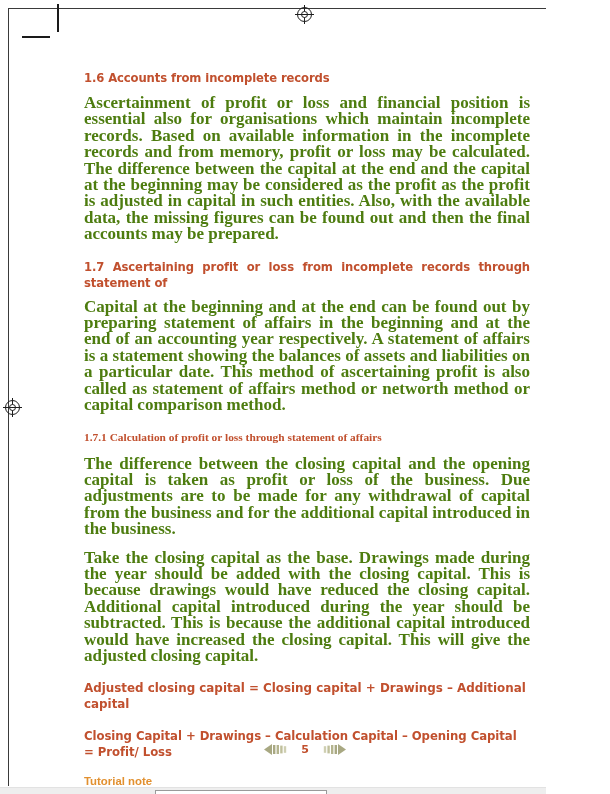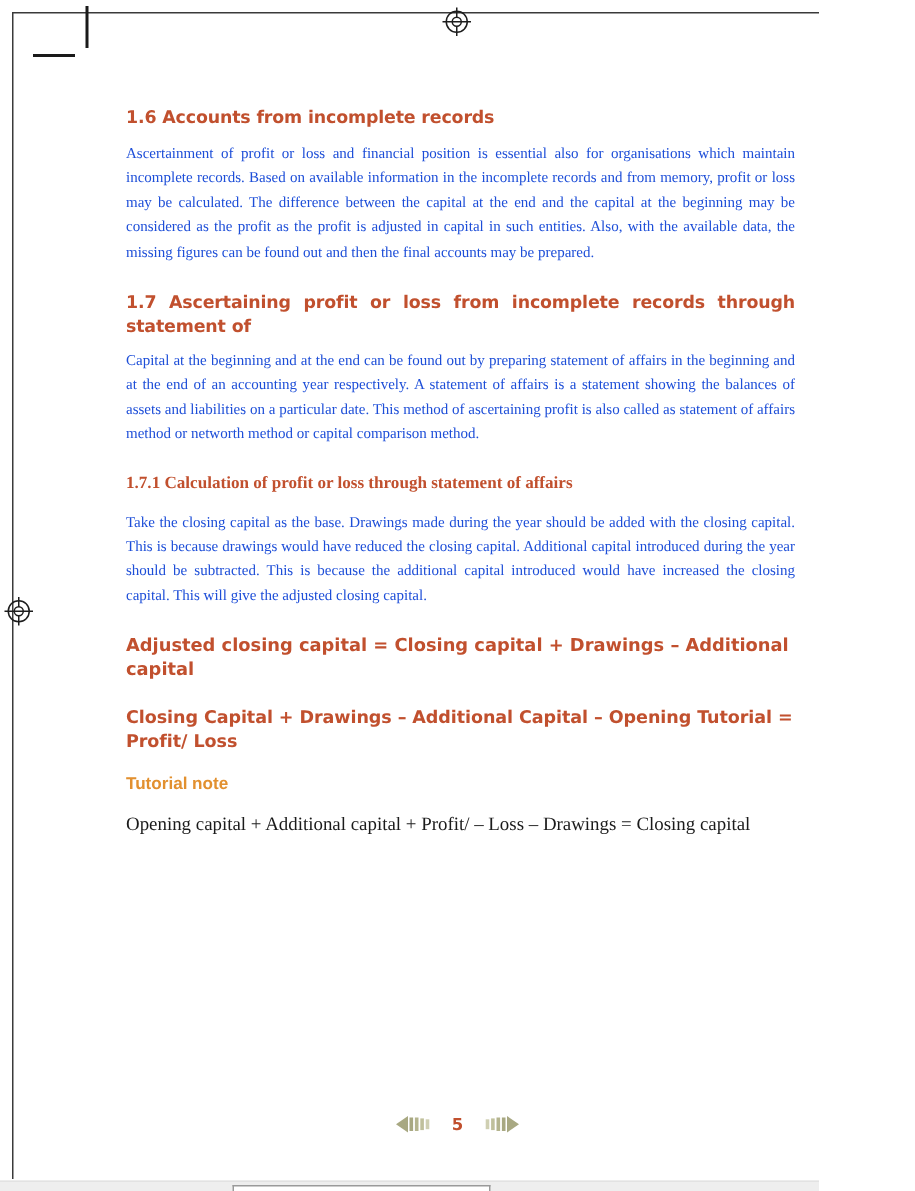--- a/index.html
+++ b/index.html
@@ -81,27 +81,28 @@
     font-family: Liberation Serif, serif;
     color: #c1502e;
     font-size: 11.4px;
     font-weight: bold;
     line-height: 15px;
     margin: 0 0 11px 0;
   }
 
   p.body {
     margin: 0 0 12px 0;
-    font-size: 10px;
+    font-size: 17px;
     line-height: 16.4px;
-    color: #1d4ed8;
+    color: #4d7c0f;
     text-align: justify;
     text-align-last: left;
     -webkit-hyphens: none;
     hyphens: none;
+    font-weight: bold;
   }
   p.body.last { margin-bottom: 16px; }
 
   p.formula {
     font-family: "DejaVu Sans", sans-serif;
     color: #c1502e;
     font-weight: bold;
     font-size: 11.9px;
     text-align: left;
     margin: 0 0 16px 0;
@@ -196,26 +197,27 @@
 
   <div id="content">
 
     <h2 class="section">1.6 Accounts from incomplete records</h2>
     <p class="body last">Ascertainment of profit or loss and financial position is essential also for organisations which maintain incomplete records. Based on available information in the incomplete records and from memory, profit or loss may be calculated. The difference between the capital at the end and the capital at the beginning may be considered as the profit as the profit is adjusted in capital in such entities. Also, with the available data, the missing figures can be found out and then the final accounts may be prepared.</p>
 
     <h2 class="section wrap"><span>1.7 Ascertaining profit or loss from incomplete records through statement of</span></h2>
     <p class="body last">Capital at the beginning and at the end can be found out by preparing statement of affairs in the beginning and at the end of an accounting year respectively. A statement of affairs is a statement showing the balances of assets and liabilities on a particular date. This method of ascertaining profit is also called as statement of affairs method or networth method or capital comparison method.</p>
 
     <h2 class="sub">1.7.1 Calculation of profit or loss through statement of affairs</h2>
+    <p class="body">The difference between the closing capital and the opening capital is taken as profit or loss of the business. Due adjustments are to be made for any withdrawal of capital from the business and for the additional capital introduced in the business.</p>
     <p class="body last">Take the closing capital as the base. Drawings made during the year should be added with the closing capital. This is because drawings would have reduced the closing capital. Additional capital introduced during the year should be subtracted. This is because the additional capital introduced would have increased the closing capital. This will give the adjusted closing capital.</p>
 
     <p class="formula">Adjusted closing capital = Closing capital + Drawings – Additional capital</p>
 
 
-    <p class="formula wide tight">Closing Capital + Drawings – Additional Capital – Opening Tutorial = Profit/ Loss</p>
+    <p class="formula wide tight">Closing Capital + Drawings – Calculation Capital – Opening Capital = Profit/ Loss</p>
 
     <h3 class="note-label">Tutorial note</h3>
     <p class="note-line">Opening capital + Additional capital + Profit/ – Loss – Drawings = Closing capital</p>
 
   </div>
 
   <div id="footer">
     <svg class="orn" width="30" height="13" viewBox="0 0 30 13">
       <polygon points="0,6.5 8,1 8,12" fill="#a8a882"></polygon>
       <rect x="9" y="2" width="2.4" height="9" fill="#a8a882"></rect>

